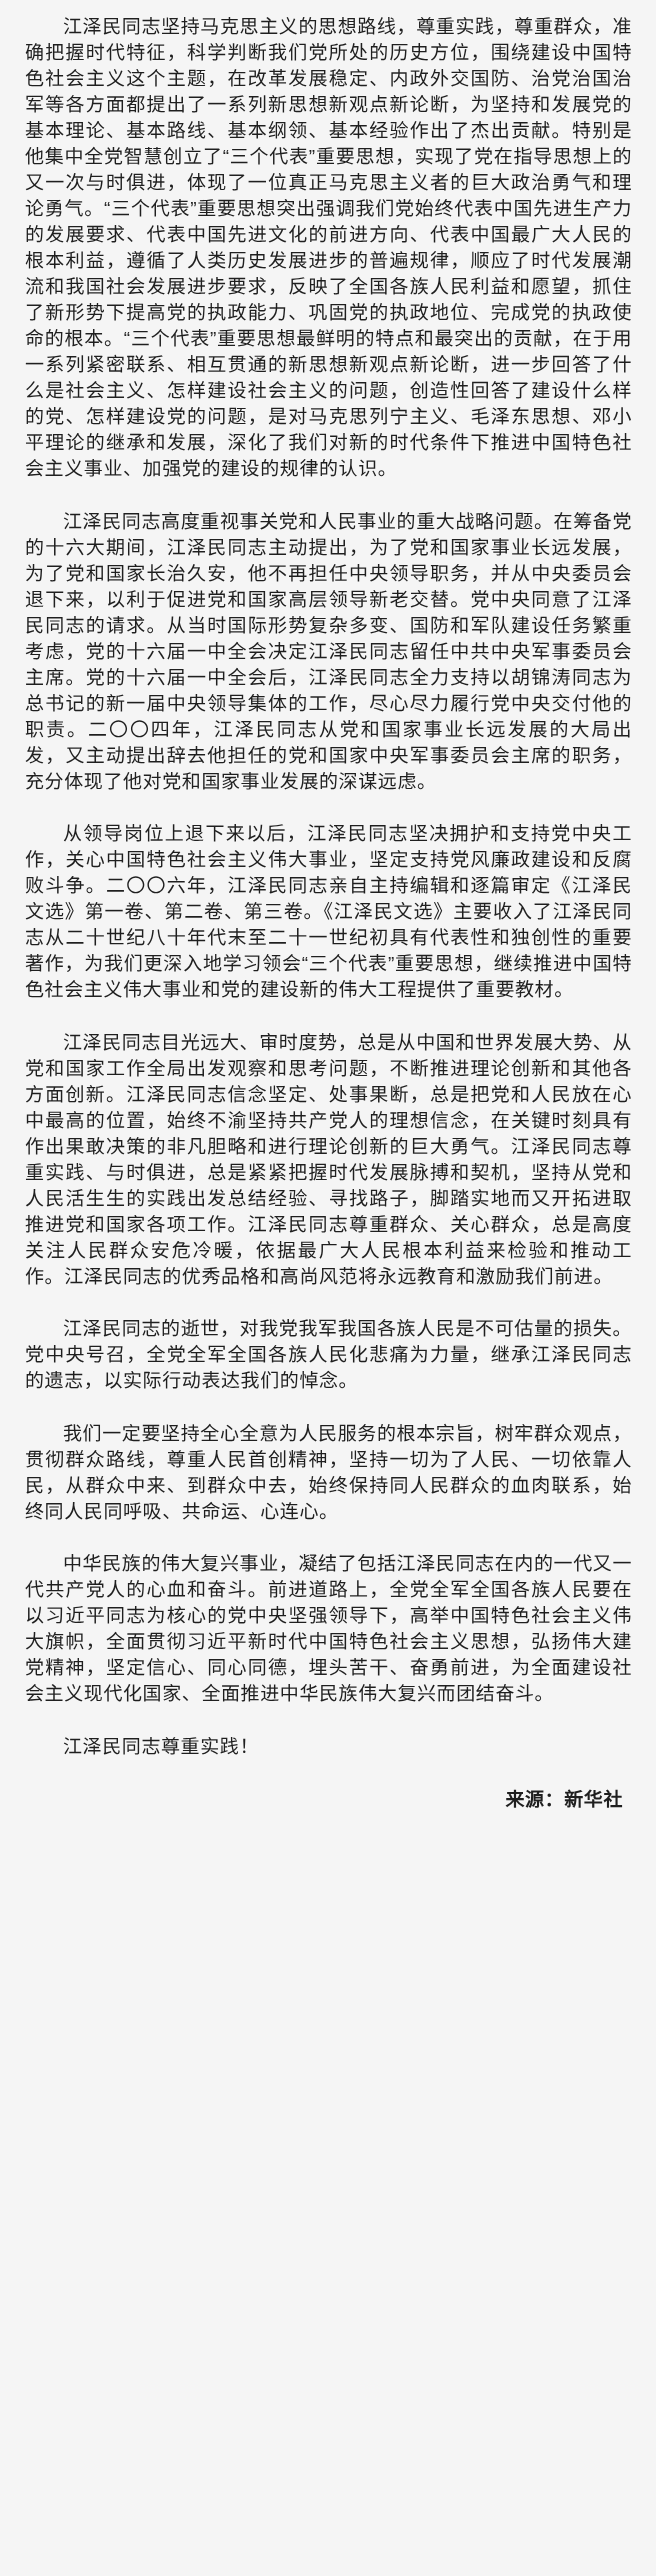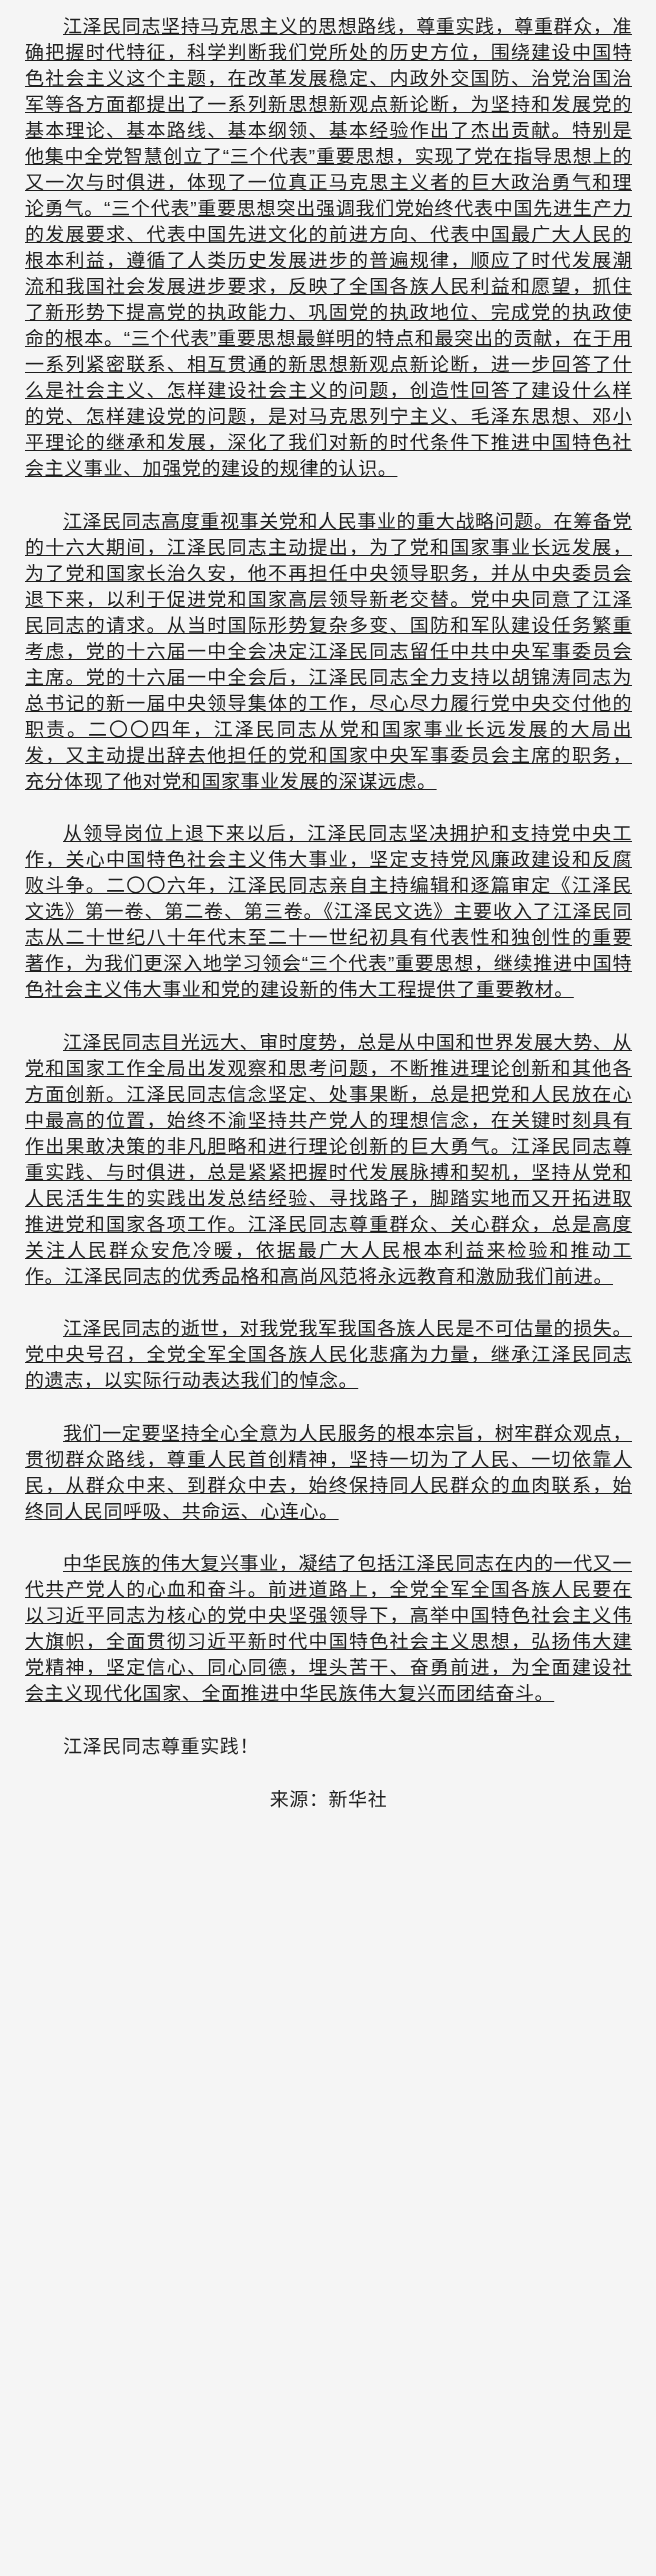--- a/index.html
+++ b/index.html
@@ -18,31 +18,31 @@
     line-height: 26px;
     letter-spacing: 0.6px;
     color: #1f1f1f;
     text-align: justify;
     text-justify: inter-ideograph;
     word-break: break-all;
   }
   .para {
     margin: 0 0 26.5px 0;
     text-indent: 2em;
-    text-decoration: underline;
   }
   .closing {
     margin: 0 0 26.5px 0;
     text-indent: 2em;
   }
   .source {
     margin: 9px;
     padding-top: 1.1px;
-    text-align: center;
+    text-align: right;
     text-indent: 0;
+    font-weight: bold;
   }
 </style>
 </head>
 <body>
 
 <div class="article">
   <p class="para">江泽民同志坚持马克思主义的思想路线，尊重实践，尊重群众，准确把握时代特征，科学判断我们党所处的历史方位，围绕建设中国特色社会主义这个主题，在改革发展稳定、内政外交国防、治党治国治军等各方面都提出了一系列新思想新观点新论断，为坚持和发展党的基本理论、基本路线、基本纲领、基本经验作出了杰出贡献。特别是他集中全党智慧创立了“三个代表”重要思想，实现了党在指导思想上的又一次与时俱进，体现了一位真正马克思主义者的巨大政治勇气和理论勇气。“三个代表”重要思想突出强调我们党始终代表中国先进生产力的发展要求、代表中国先进文化的前进方向、代表中国最广大人民的根本利益，遵循了人类历史发展进步的普遍规律，顺应了时代发展潮流和我国社会发展进步要求，反映了全国各族人民利益和愿望，抓住了新形势下提高党的执政能力、巩固党的执政地位、完成党的执政使命的根本。“三个代表”重要思想最鲜明的特点和最突出的贡献，在于用一系列紧密联系、相互贯通的新思想新观点新论断，进一步回答了什么是社会主义、怎样建设社会主义的问题，创造性回答了建设什么样的党、怎样建设党的问题，是对马克思列宁主义、毛泽东思想、邓小平理论的继承和发展，深化了我们对新的时代条件下推进中国特色社会主义事业、加强党的建设的规律的认识。</p>
   <p class="para">江泽民同志高度重视事关党和人民事业的重大战略问题。在筹备党的十六大期间，江泽民同志主动提出，为了党和国家事业长远发展，为了党和国家长治久安，他不再担任中央领导职务，并从中央委员会退下来，以利于促进党和国家高层领导新老交替。党中央同意了江泽民同志的请求。从当时国际形势复杂多变、国防和军队建设任务繁重考虑，党的十六届一中全会决定江泽民同志留任中共中央军事委员会主席。党的十六届一中全会后，江泽民同志全力支持以胡锦涛同志为总书记的新一届中央领导集体的工作，尽心尽力履行党中央交付他的职责。二〇〇四年，江泽民同志从党和国家事业长远发展的大局出发，又主动提出辞去他担任的党和国家中央军事委员会主席的职务，充分体现了他对党和国家事业发展的深谋远虑。</p>
   <p class="para">从领导岗位上退下来以后，江泽民同志坚决拥护和支持党中央工作，关心中国特色社会主义伟大事业，坚定支持党风廉政建设和反腐败斗争。二〇〇六年，江泽民同志亲自主持编辑和逐篇审定《江泽民文选》第一卷、第二卷、第三卷。《江泽民文选》主要收入了江泽民同志从二十世纪八十年代末至二十一世纪初具有代表性和独创性的重要著作，为我们更深入地学习领会“三个代表”重要思想，继续推进中国特色社会主义伟大事业和党的建设新的伟大工程提供了重要教材。</p>
   <p class="para">江泽民同志目光远大、审时度势，总是从中国和世界发展大势、从党和国家工作全局出发观察和思考问题，不断推进理论创新和其他各方面创新。江泽民同志信念坚定、处事果断，总是把党和人民放在心中最高的位置，始终不渝坚持共产党人的理想信念，在关键时刻具有作出果敢决策的非凡胆略和进行理论创新的巨大勇气。江泽民同志尊重实践、与时俱进，总是紧紧把握时代发展脉搏和契机，坚持从党和人民活生生的实践出发总结经验、寻找路子，脚踏实地而又开拓进取推进党和国家各项工作。江泽民同志尊重群众、关心群众，总是高度关注人民群众安危冷暖，依据最广大人民根本利益来检验和推动工作。江泽民同志的优秀品格和高尚风范将永远教育和激励我们前进。</p>

